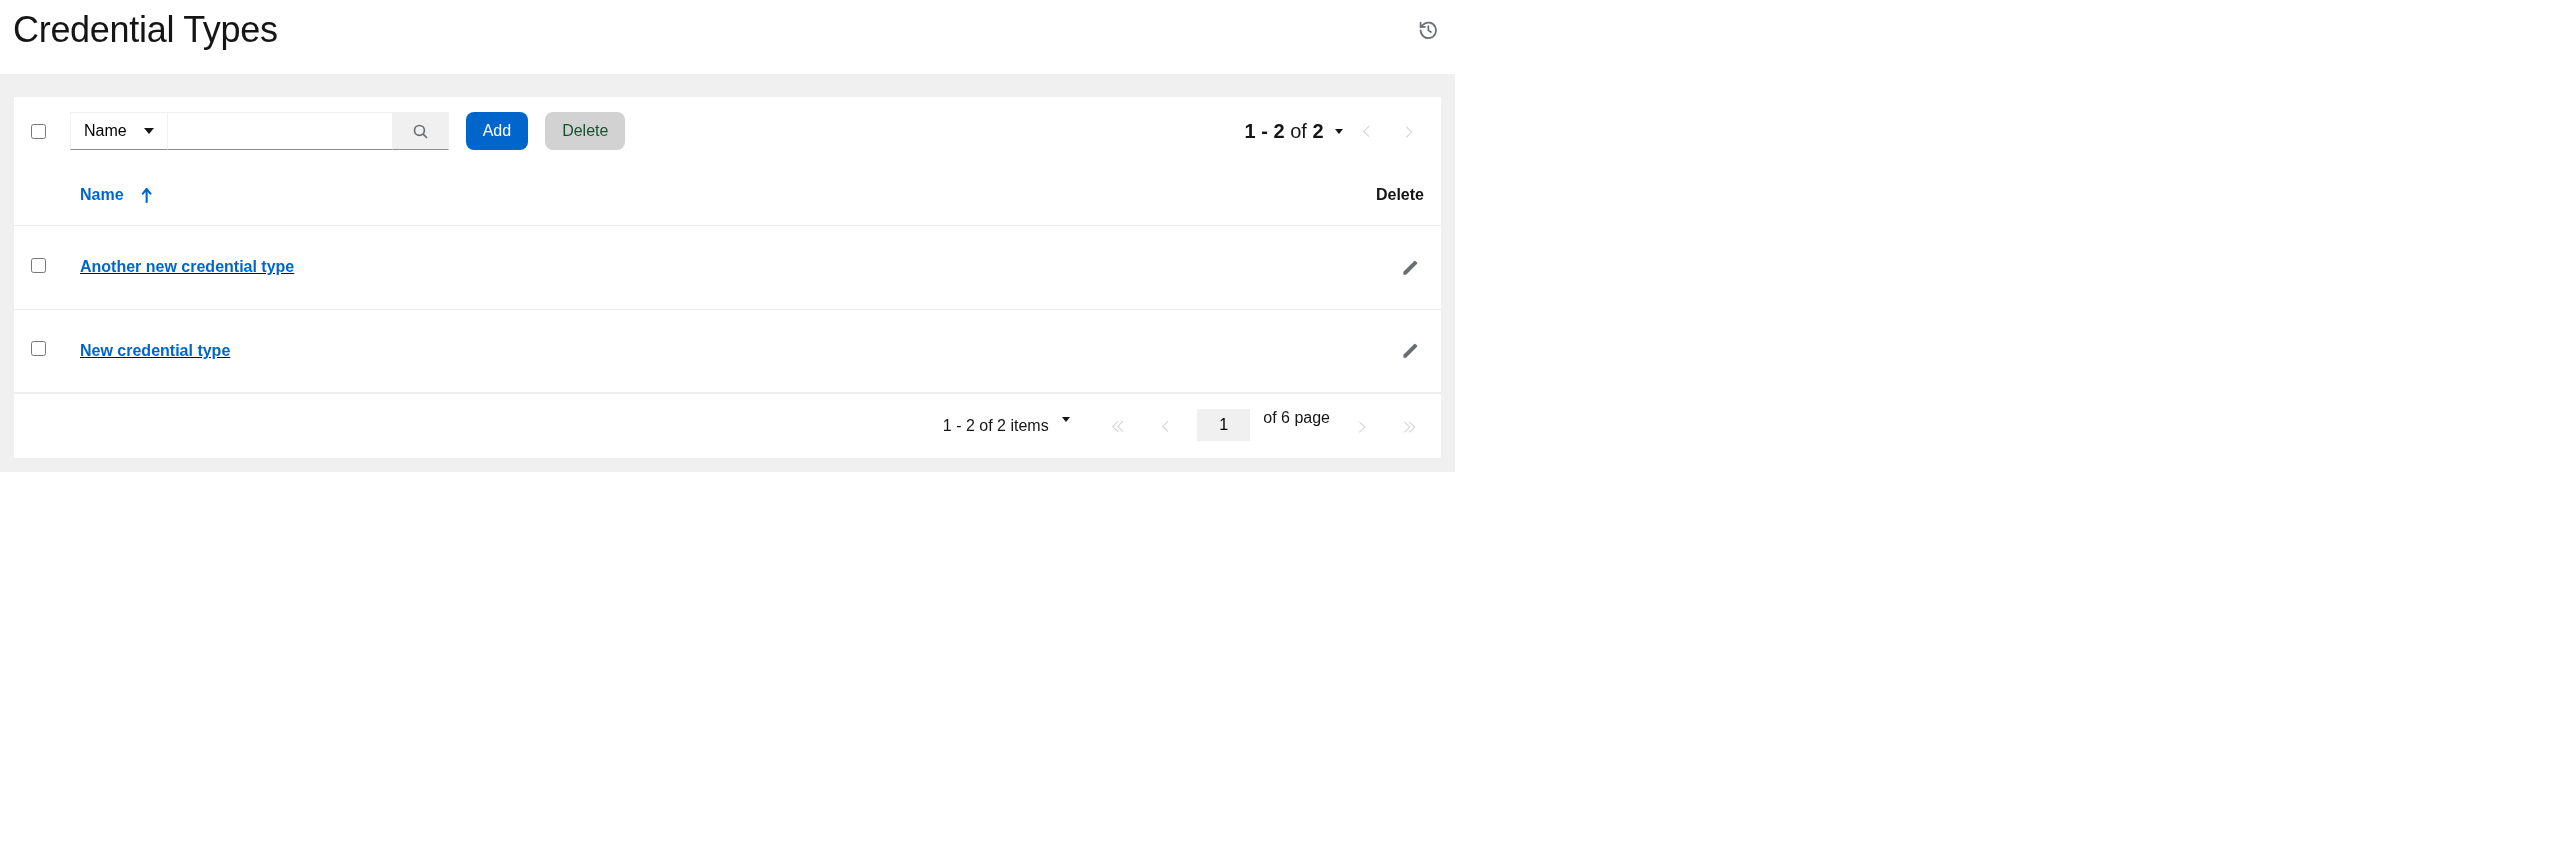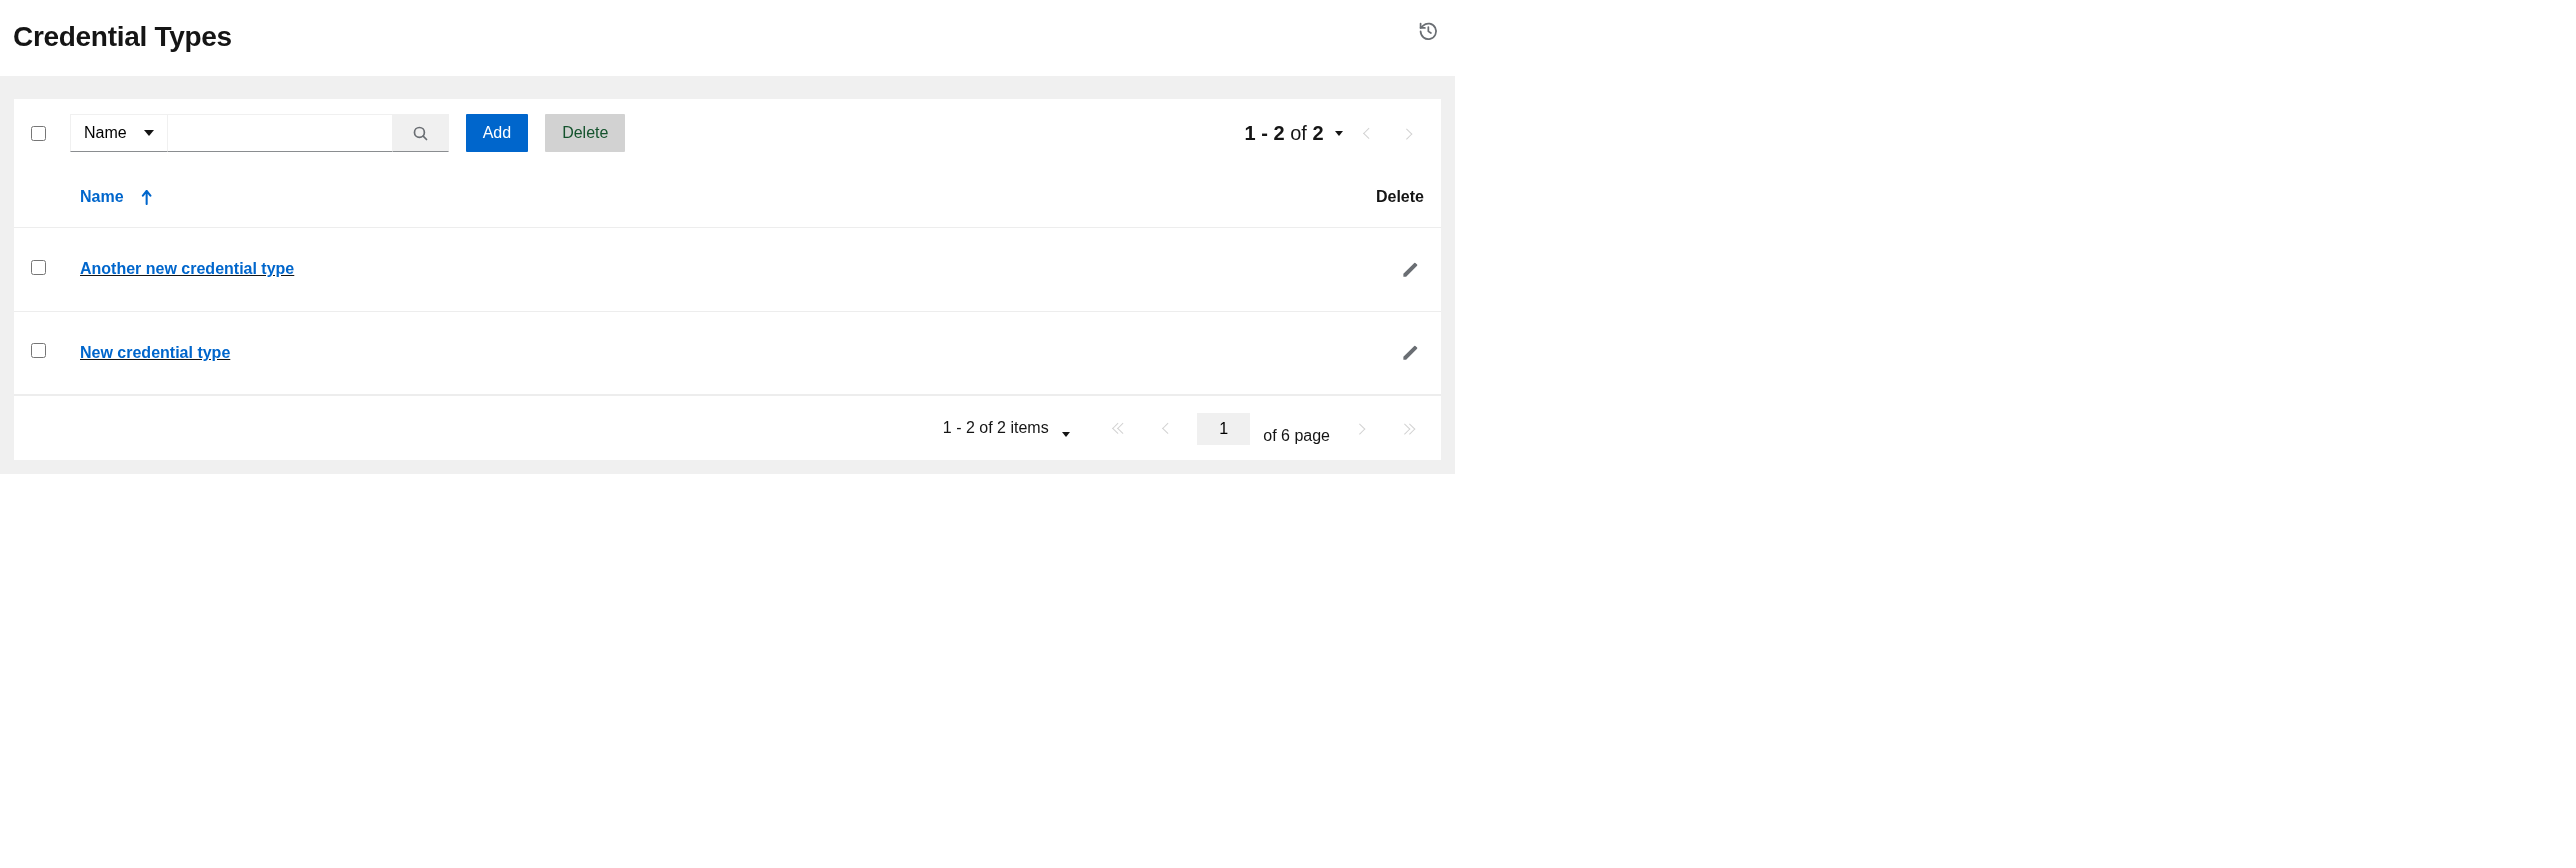--- a/index.html
+++ b/index.html
@@ -1,34 +1,34 @@
 <!DOCTYPE html>
 <html style="font-size:15px"><head>
 <meta charset="utf-8">
 <style>
   * { box-sizing: border-box; margin: 0; padding: 0; }
   html, body { font-family: "Helvetica Neue", Arial, sans-serif; background: #fff; color: #151515; }
   body { width: 1455px; }
   .page-header { display:flex; align-items:center; justify-content:space-between; padding: 9.4px 13px 22.5px 13px; }
-  .page-title { font-size: 28px; font-weight: 700; letter-spacing: -0.3px; margin-top: 12px; }
+  .page-title { font-size: 36px; font-weight: 400; letter-spacing: -0.3px; }
   .history-btn { background: none; border: none; cursor: pointer; color:#6a6e73; padding:3.8px; }
   .content-wrap { background:#f0f0f0; padding:22.5px 13px 13px 13px; }
   .card { background:#fff; border:0.9px solid #f0f0f0; }
   .toolbar { display:flex; align-items:center; padding:15px 17px; justify-content:space-between; }
   .toolbar-left { display:flex; align-items:center; gap:0; }
   .toolbar-left > * { flex: none; }
   .check-col { width: 39px; display:flex; align-items:center; justify-content:flex-start; }
   .check-col input[type=checkbox], .row-check { width:15px; height:15px; border:0.9px solid #8a8d90; border-radius:2.8px; cursor:pointer; }
   .filter-group { display:flex; }
   .filter-attr { display:flex; align-items:center; gap:17px; padding:0 13px; height:38px; background:#fff; border:0.9px solid #f0f0f0; border-bottom:0.9px solid #8a8d90; font-size:16px; }
   .caret-down { width:0; height:0; border-left:5.6px solid transparent; border-right:5.6px solid transparent; border-top:6.6px solid #151515; }
   .caret-down.small { border-left:4.7px solid transparent; border-right:4.7px solid transparent; border-top:5.6px solid #151515; }
   .search-input { width:225px; height:38px; border:0.9px solid #f0f0f0; border-bottom:0.9px solid #8a8d90; padding:0 9.4px; font-size:15px; background:#fff; outline:none; border-left:none; }
   .search-btn { width:56px; height:38px; background:#f0f0f0; border:0.9px solid #f0f0f0; border-bottom:0.9px solid #8a8d90; border-left:none; display:flex; align-items:center; justify-content:center; cursor:pointer; }
-  .btn { height:38px; padding:0 17px; border:none; font-size:16px; cursor:pointer; border-radius:1px; margin-left:17px; }
+  .btn { height:38px; padding:0 17px; border:none; font-size:16px; cursor:pointer; border-radius:8px; margin-left:17px; }
   .btn-primary { background:#0066cc; color:#fff; }
   .btn-disabled { background:#d2d2d2; color:#14532d; cursor:not-allowed; }
   .toolbar-right { display:flex; align-items:center; gap:3.8px; }
   .pg-summary { font-size:20px; display:flex; align-items:center; gap:11.3px; padding-right:5.6px;}
   .pg-summary .bold { font-weight:600; }
   .nav-btn { width:34px; height:34px; border:none; background:none; display:flex; align-items:center; justify-content:center; cursor:pointer; }
   .nav-btn[disabled] { cursor:not-allowed; }
   .chev { width:7.5px; height:7.5px; border-style:solid; border-width:1.9px 1.9px 0 0; display:inline-block; }
   .chev.left { transform: rotate(-135deg); border-color:#d2d2d2; }
   .chev.right { transform: rotate(45deg); border-color:#6a6e73; }
@@ -41,21 +41,21 @@
   .sort-up-icon { color:#0066cc; }
   thead th.actions-col { text-align:right; color:#151515; }
   tbody tr { border-bottom:0.9px solid #ededed; }
   tbody td { padding:28px 17px; font-size:16px; vertical-align:middle;text-decoration:underline; }
   td.cb { width:49px; }
   td.name-cell a { color:#0066cc; text-decoration:none; font-weight:600; }
   td.act-cell { text-align:right; }
   .edit-btn { background:none; border:none; cursor:pointer; color:#6a6e73; padding:3.8px;}
   
   .footer-pg { display:flex; justify-content:flex-end; align-items:center; gap:5.6px; padding:15px 17px; border-top:0.9px solid #ededed; font-size:16px;}
-  .footer-block { display:flex; align-items:flex-end; gap:13px; }
+  .footer-block { display:flex; align-items:flex-start; gap:13px; }
   .pg-input { width:53px; height:32px; background:#f0f0f0; border:none; text-align:center; font-size:16px; }
   .dbl-chev { display:inline-flex; gap:-1.9px;}
   .dbl-chev .chev + .chev { margin-left:-2.8px; }
   svg { display:block; }
 </style>
 </head>
 <body>
 
 <header class="page-header">
   <h1 class="page-title">Credential Types</h1>

